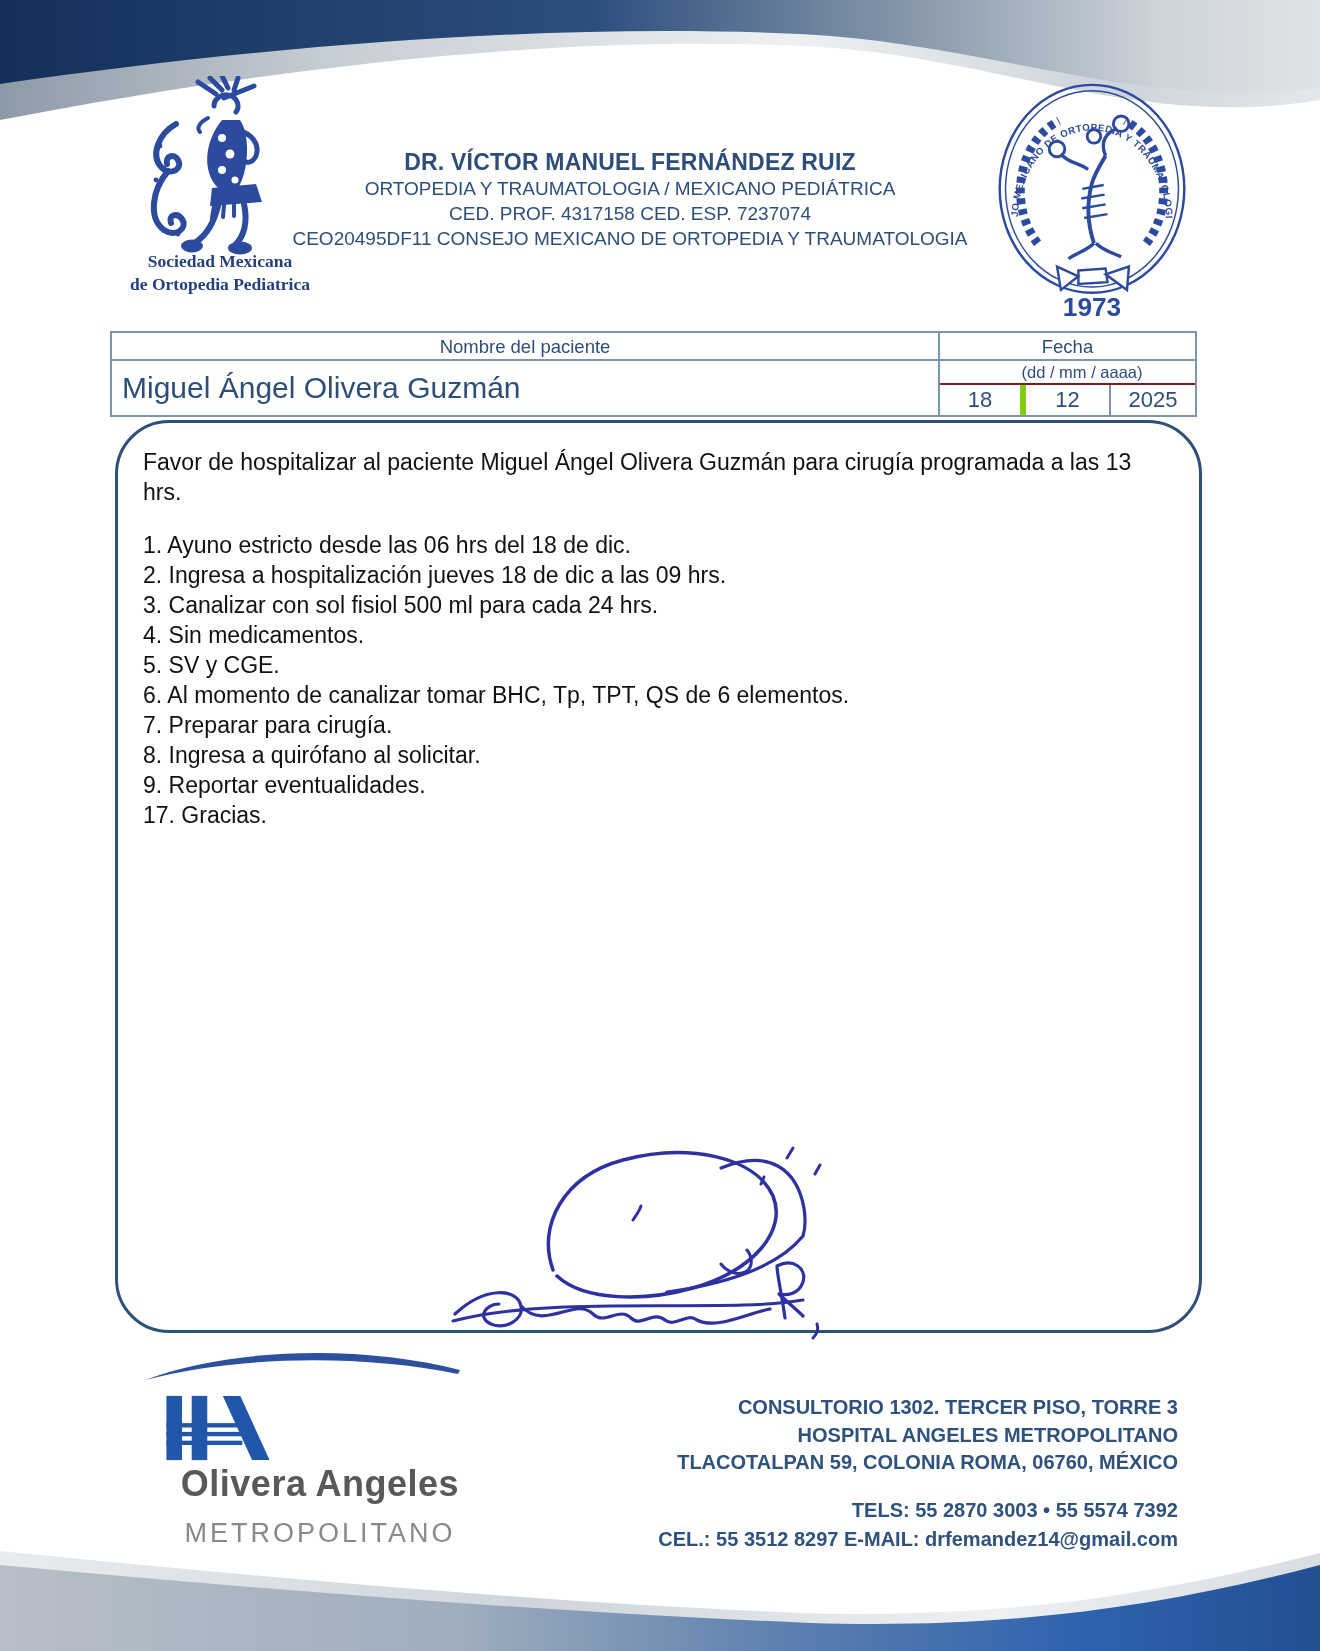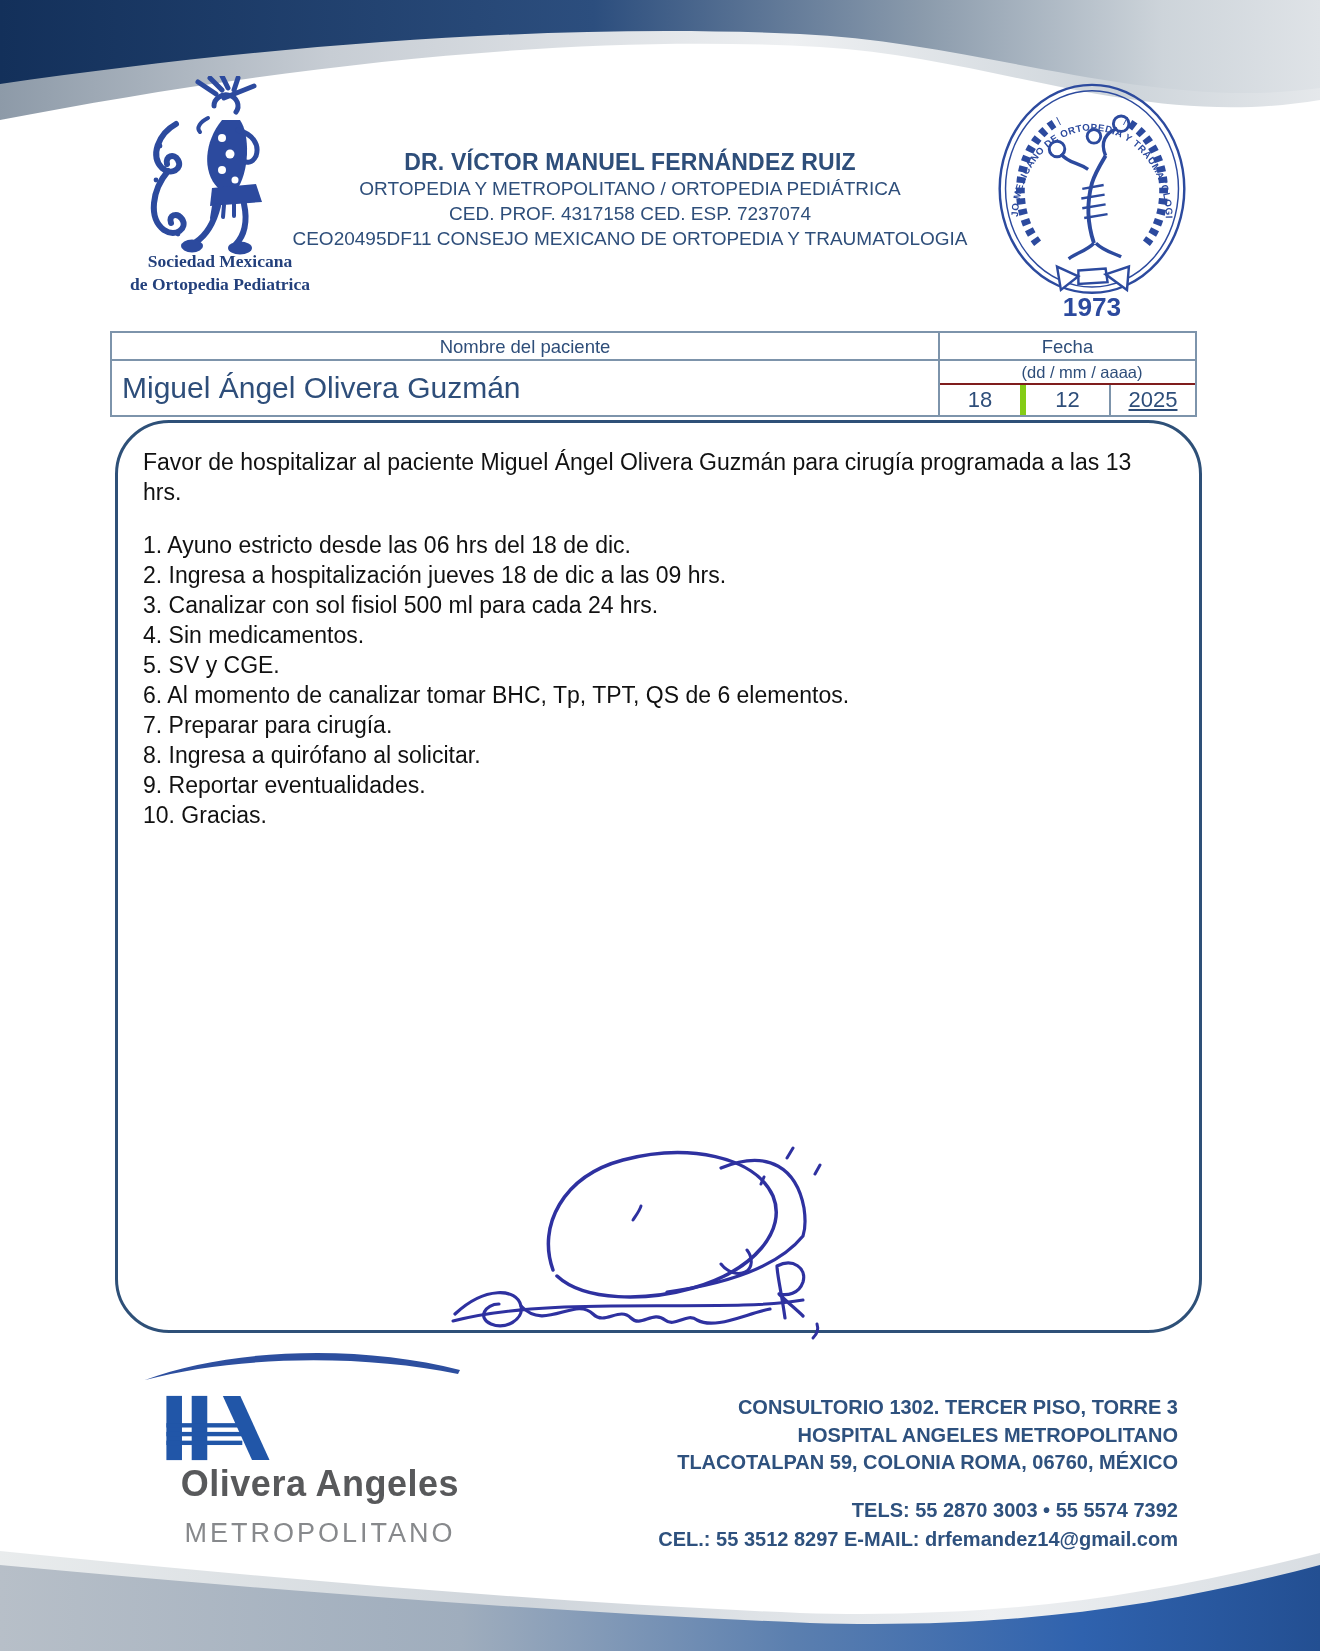--- a/index.html
+++ b/index.html
@@ -23,21 +23,21 @@
   .c-name-h{left:0;top:0;width:828px;height:28px;border-right:2px solid #7d94ab;border-bottom:2px solid #7d94ab;
             text-align:center;font-size:18.5px;line-height:27px;}
   .c-date-h{left:828px;top:0;right:0;height:28px;border-bottom:2px solid #7d94ab;
             text-align:center;font-size:18.5px;line-height:27px;}
   .c-name-v{left:0;top:28px;width:828px;height:54px;border-right:2px solid #7d94ab;
             color:#1a1a1a;font-size:30px;line-height:54px;padding-left:10px;}
   .c-fmt{left:828px;top:28px;right:0;height:24px;border-bottom:2px solid #7f1d1d;
          text-align:center;font-size:16.5px;line-height:23px;padding-left:29px;}
   .c-dd{left:828px;top:52px;width:86px;height:30px;border-right:6px solid #84cc16;}
   .c-mm{left:914px;top:52px;width:85px;height:30px;border-right:2px solid #7d94ab;}
-  .c-yy{left:999px;top:52px;right:0;height:30px;text-decoration:underline;}
+  .c-yy{left:999px;top:52px;right:0;height:30px;}
   .c-num{color:#1a1a1a;font-size:22px;line-height:30px;text-align:center;}
   
   .order-box{
     left:115px;top:420px;width:1087px;height:913px;box-sizing:border-box;
     border:3px solid #2e5078;border-radius:54px;
   }
   .order-intro{left:143px;top:447px;width:1015px;font-size:23px;line-height:30px;color:#111;}
   .order-list{left:143px;top:530px;width:1015px;font-size:23px;line-height:30px;color:#111;}
   
   .hosp-name{left:130px;top:1463px;width:380px;text-align:center;
@@ -128,21 +128,21 @@
       <ellipse cx="102" cy="172" rx="12" ry="6.5" fill="#2c4a9e" stroke="none"></ellipse>
     </g>
   </svg>
   <div class="abs society-caption">
     <div>Sociedad Mexicana</div>
     <div>de Ortopedia Pediatrica</div>
   </div>
 
   <div class="abs doctor-block">
     <div class="doctor-name">DR. VÍCTOR MANUEL FERNÁNDEZ RUIZ</div>
-    <div class="doctor-sub">ORTOPEDIA Y METROPOLITANO / ORTOPEDIA PEDIÁTRICA</div>
+    <div class="doctor-sub">ORTOPEDIA Y TRAUMATOLOGIA / MEXICANO PEDIÁTRICA</div>
     <div class="doctor-sub">CED. PROF. 4317158 CED. ESP. 7237074</div>
     <div class="doctor-sub">CEO20495DF11 CONSEJO MEXICANO DE ORTOPEDIA Y TRAUMATOLOGIA</div>
   </div>
 
   <svg class="abs" style="left:985px;top:80px;" width="214" height="240" viewBox="0 0 220 247">
     <g stroke="#2c4a9e" fill="none">
       <ellipse cx="110" cy="112" rx="95" ry="107" stroke-width="2.5"></ellipse>
       <ellipse cx="110" cy="112" rx="89" ry="101" stroke-width="1.5"></ellipse>
 
       <path id="sealArc" d="M 34,142 A 76,90 0 1 1 186,142" fill="none" stroke="none"></path>
@@ -184,21 +184,21 @@
   <div class="abs order-list">
     <div>1. Ayuno estricto desde las 06 hrs del 18 de dic.</div>
     <div>2. Ingresa a hospitalización jueves 18 de dic a las 09 hrs.</div>
     <div>3. Canalizar con sol fisiol 500 ml para cada 24 hrs.</div>
     <div>4. Sin medicamentos.</div>
     <div>5. SV y CGE.</div>
     <div>6. Al momento de canalizar tomar BHC, Tp, TPT, QS de 6 elementos.</div>
     <div>7. Preparar para cirugía.</div>
     <div>8. Ingresa a quirófano al solicitar.</div>
     <div>9. Reportar eventualidades.</div>
-    <div>10. Gracias.</div>
+    <div>17. Gracias.</div>
   </div>
 
   <svg class="abs" style="left:425px;top:1118px;" width="445" height="230" viewBox="0 0 445 230">
     <g stroke="#2e31a0" fill="none" stroke-linecap="round" stroke-linejoin="round">
       <path d="M128,152 C112,108 138,58 198,42 C262,25 330,38 348,78 C362,112 330,152 268,170 C222,183 160,184 132,158" stroke-width="3.5"></path>
       <path d="M208,102 C212,96 215,92 216,88" stroke-width="3"></path>
       <path d="M296,50 C345,30 372,52 379,90 C381,104 380,112 378,118 C352,150 300,166 242,174" stroke-width="3.2"></path>
       <path d="M322,132 a16,12 40 1 1 -26,14" stroke-width="3"></path>
       <path d="M362,40 l6,-10 M390,56 l5,-9 M336,66 l3,-7" stroke-width="3"></path>
       <path d="M28,203 C130,176 300,196 378,182" stroke-width="3"></path>

